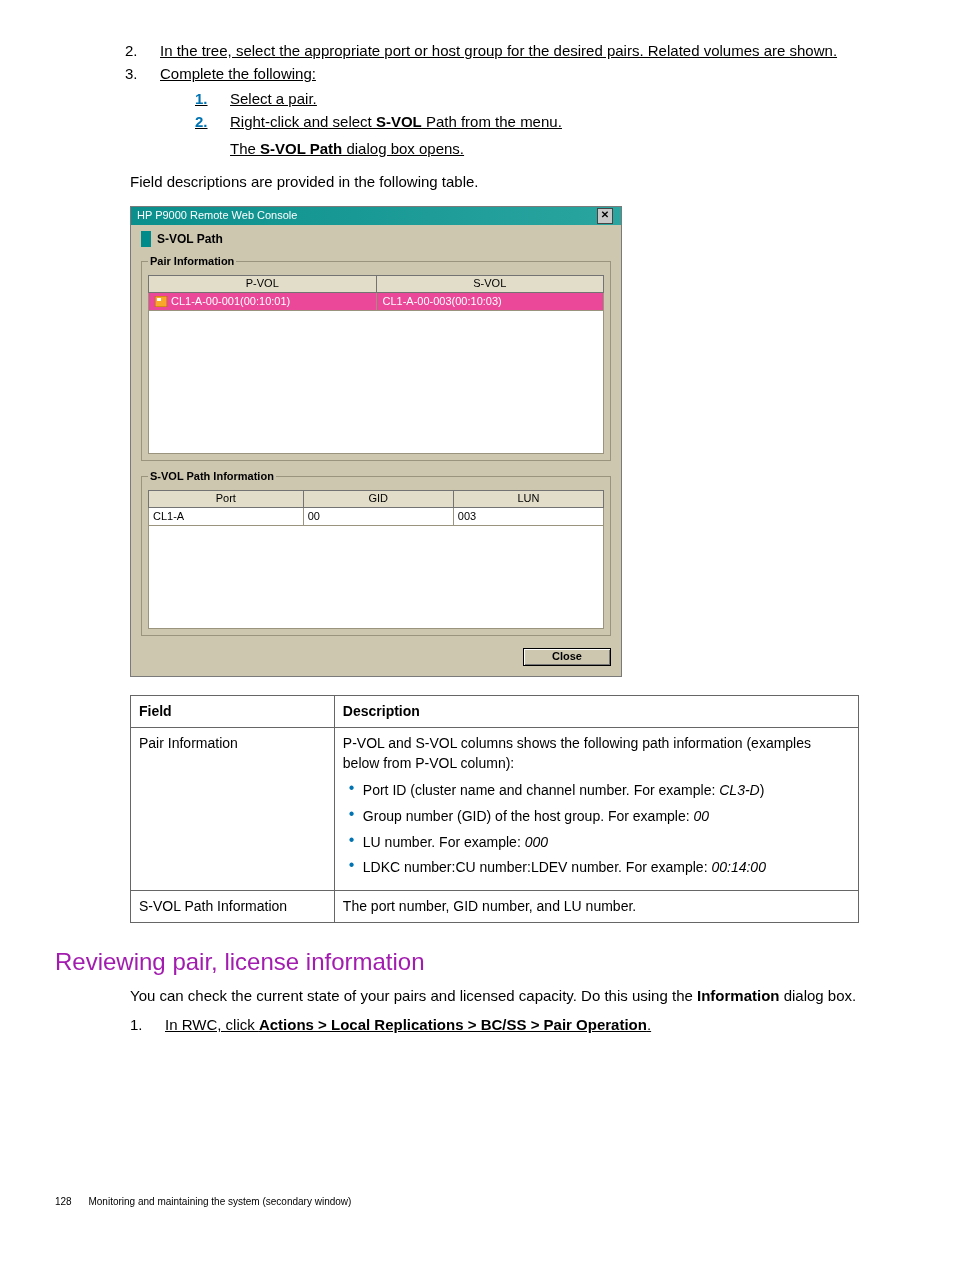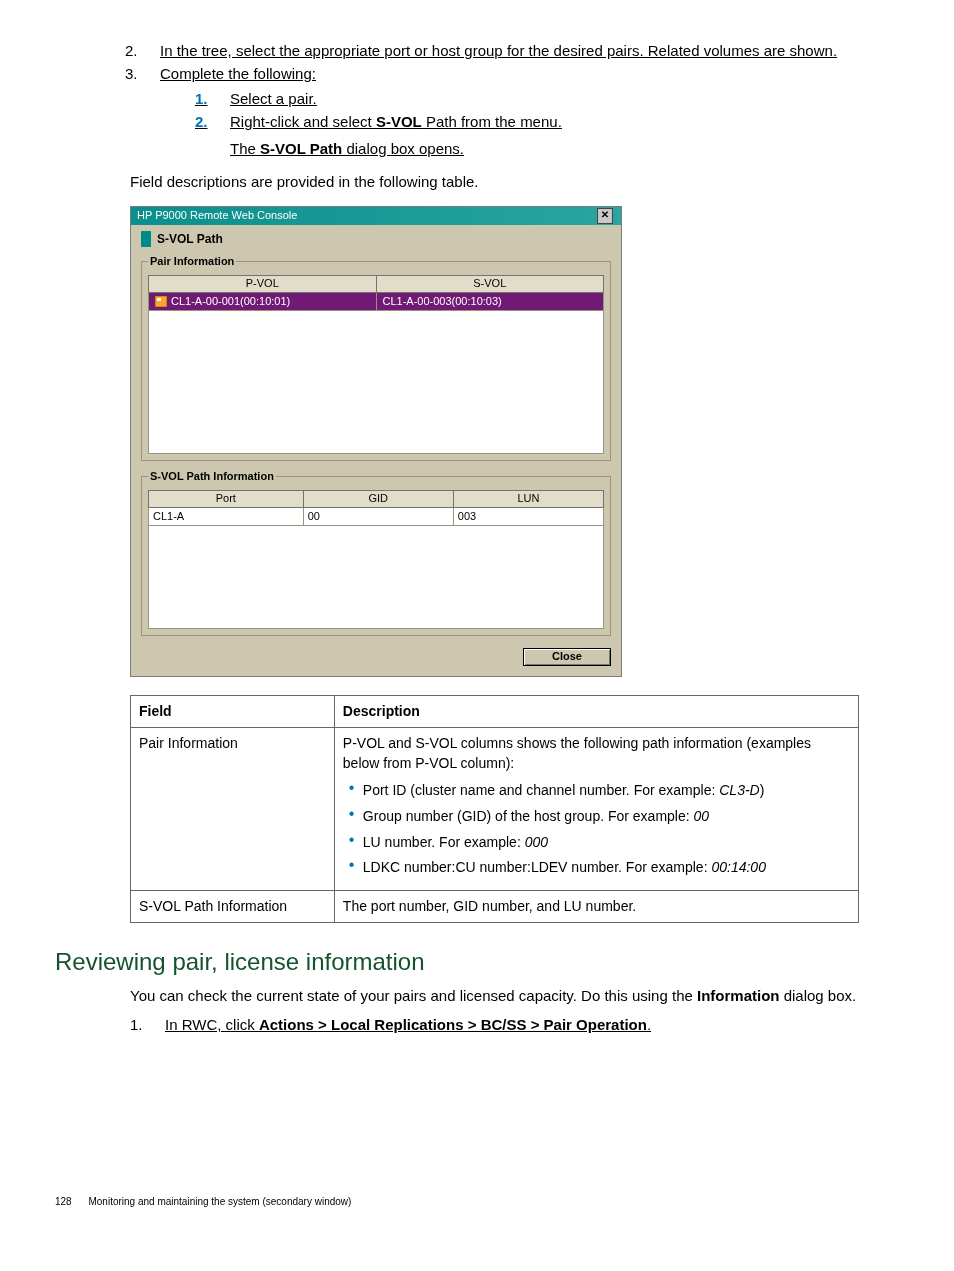--- a/index.html
+++ b/index.html
@@ -120,21 +120,21 @@
     padding: 0 4px;
     text-align: center;
   }
   table.inner td {
     border: 1px solid #9a947e;
     padding: 1px 4px;
     text-align: left;
     font-size: 11px;
   }
   .pair-cell-sel {
-    background: #701a75;
+    background: #ec4899;
     color: #fff;
     text-align: left !important;
     padding-left: 6px !important;
   }
   .pair-icon {
     display:inline-block;
     width:12px;height:11px;
     margin-right:4px;
     vertical-align:middle;
   }
@@ -188,21 +188,21 @@
   ul.blue-bullets li::before {
     content: "•";
     color: #0073b3;
     position: absolute;
     left: 6px;
     font-size: 16px;
     line-height: 14px;
   }
 
   h2.section {
-    color: #14532d;
+    color: #a21caf;
     font-weight: normal;
     font-size: 24px;
     margin: 22px 0 6px 0;
   }
   .sec-body { margin-left: 75px; margin-right: 36px; }
   .footer {
     margin-top: 160px;
     font-size: 10px;
   }
   .footer .pg { margin-right: 14px; }

